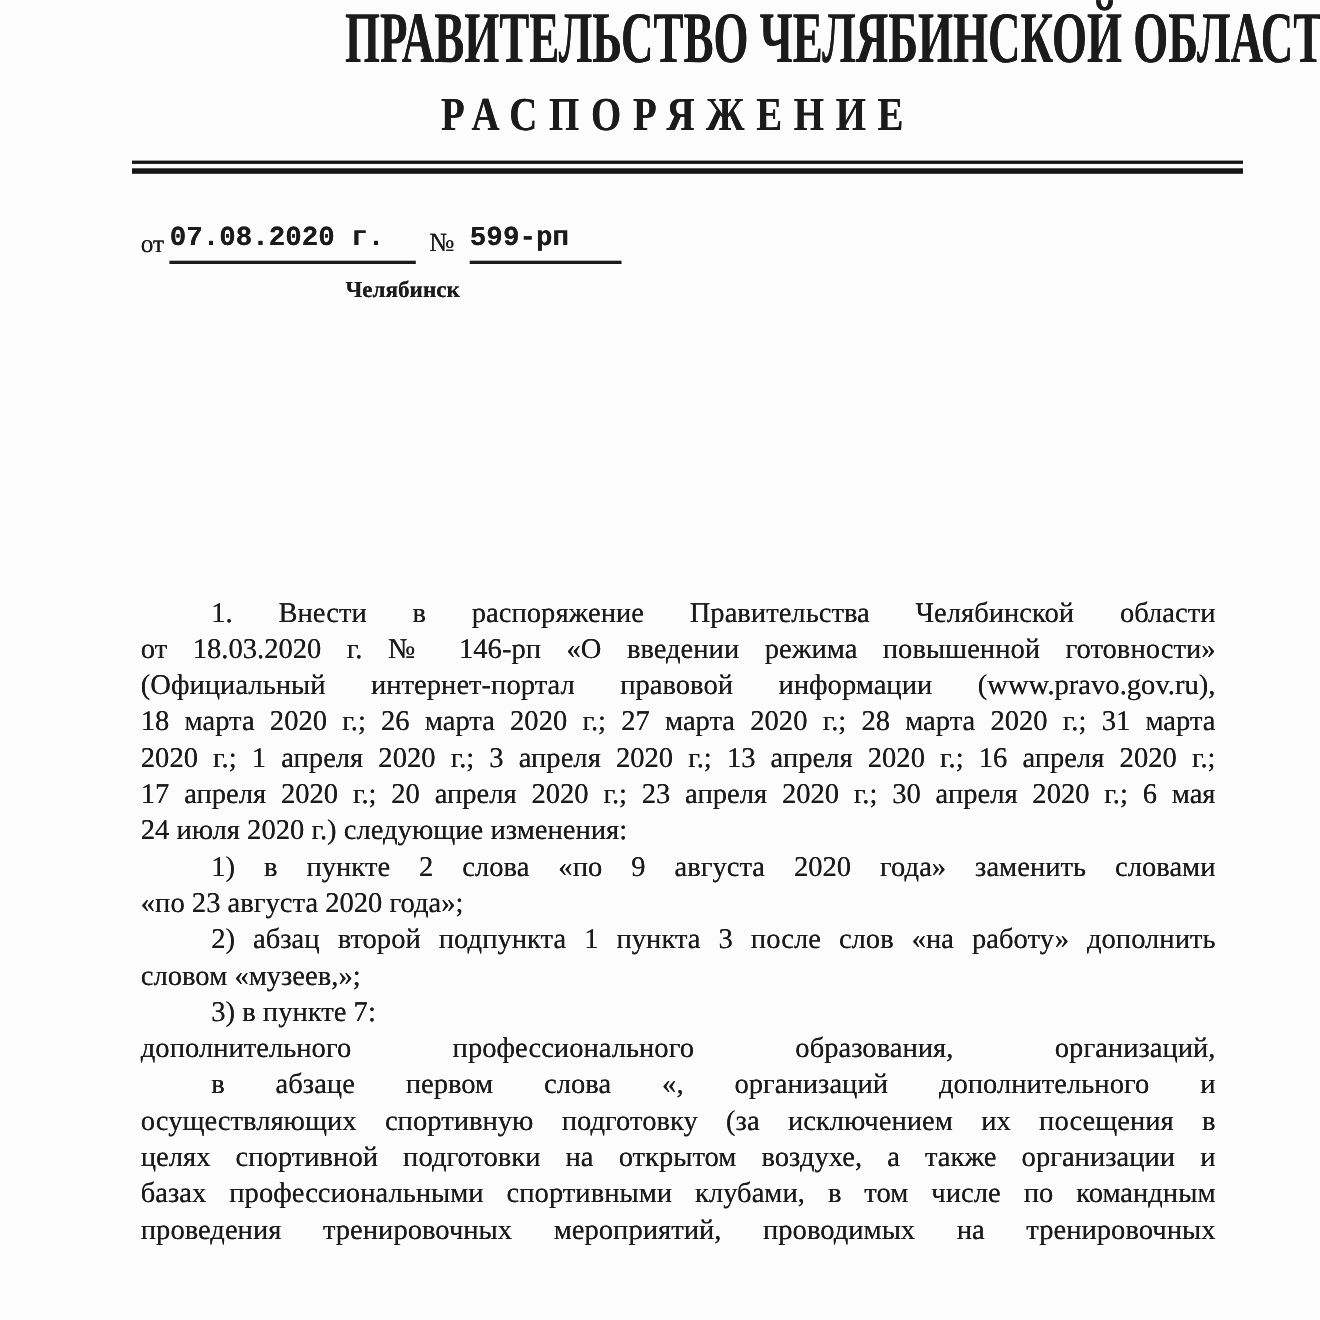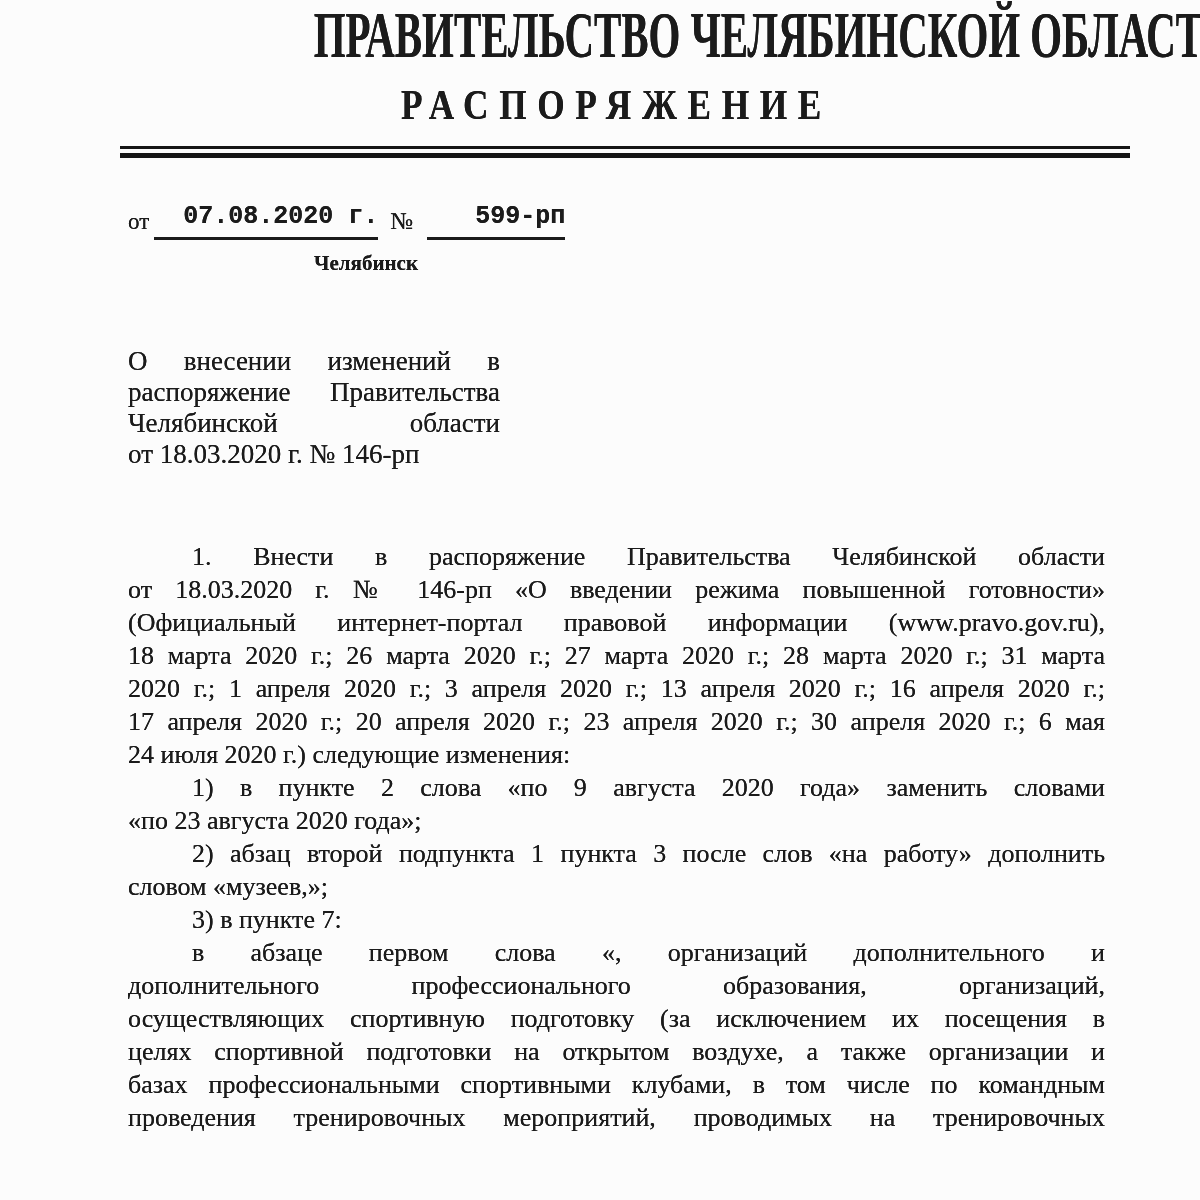--- a/index.html
+++ b/index.html
@@ -39,21 +39,21 @@
 
   
   .issue-row {
     position: absolute; top: 204px; left: 0;
     display: flex; align-items: flex-end;
   }
   .issue-label { font-size: 23px; line-height: 1; padding-bottom: 7px; }
   .ufield {
     display: inline-block;
     border-bottom: 3px solid #1b1b1b;
-    text-align: right;
+    text-align: left;
     font-family: "Liberation Mono", monospace;
     font-weight: 700; font-size: 25px; line-height: 1;
     padding-bottom: 8px;
   }
   .date-field { width: 224px; margin-left: 5px; }
   .num-label  { font-size: 24px; line-height: 1; padding-bottom: 7px; margin-left: 12px; }
   .num-field  { width: 138px; margin-left: 14px; }
   .city {
     position: absolute; top: 251px; left: 186px;
     font-size: 21px; font-weight: 700;
@@ -91,42 +91,36 @@
 
     <div class="issue-row">
       <span class="issue-label">от</span>
       <span class="ufield date-field">07.08.2020 г.</span>
       <span class="num-label">№</span>
       <span class="ufield num-field">599-рп</span>
     </div>
 
     <div class="city">Челябинск</div>
 
-    <div class="subject">
-        <div class="jline">О внесении изменений в</div>
-        <div class="jline">распоряжение Правительства</div>
-        <div class="jline">Челябинской области</div>
-        <div class="lastline">от 18.03.2020 г. № 146-рп</div>
-      </div>
 
     <div class="body-text">
         <div class="jline indent">1. Внести в распоряжение Правительства Челябинской области</div>
         <div class="jline">от 18.03.2020 г. № 146-рп «О введении режима повышенной готовности»</div>
         <div class="jline">(Официальный интернет-портал правовой информации (www.pravo.gov.ru),</div>
         <div class="jline">18 марта 2020 г.; 26 марта 2020 г.; 27 марта 2020 г.; 28 марта 2020 г.; 31 марта</div>
         <div class="jline">2020 г.; 1 апреля 2020 г.; 3 апреля 2020 г.; 13 апреля 2020 г.; 16 апреля 2020 г.;</div>
         <div class="jline">17 апреля 2020 г.; 20 апреля 2020 г.; 23 апреля 2020 г.; 30 апреля 2020 г.; 6 мая</div>
         <div class="lastline">24 июля 2020 г.) следующие изменения:</div>
         <div class="jline indent">1) в пункте 2 слова «по 9 августа 2020 года» заменить словами</div>
         <div class="lastline">«по 23 августа 2020 года»;</div>
         <div class="jline indent">2) абзац второй подпункта 1 пункта 3 после слов «на работу» дополнить</div>
         <div class="lastline">словом «музеев,»;</div>
         <div class="lastline indent">3) в пункте 7:</div>
+        <div class="jline">дополнительного профессионального образования, организаций,</div>
         <div class="jline indent">в абзаце первом слова «, организаций дополнительного и</div>
-        <div class="jline">дополнительного профессионального образования, организаций,</div>
         <div class="jline">осуществляющих спортивную подготовку (за исключением их посещения в</div>
         <div class="jline">целях спортивной подготовки на открытом воздухе, а также организации и</div>
         <div class="jline">базах профессиональными спортивными клубами, в том числе по командным</div>
         <div class="jline">проведения тренировочных мероприятий, проводимых на тренировочных</div>
       </div>
 
   </div>
 </div>
 
 </body></html>

